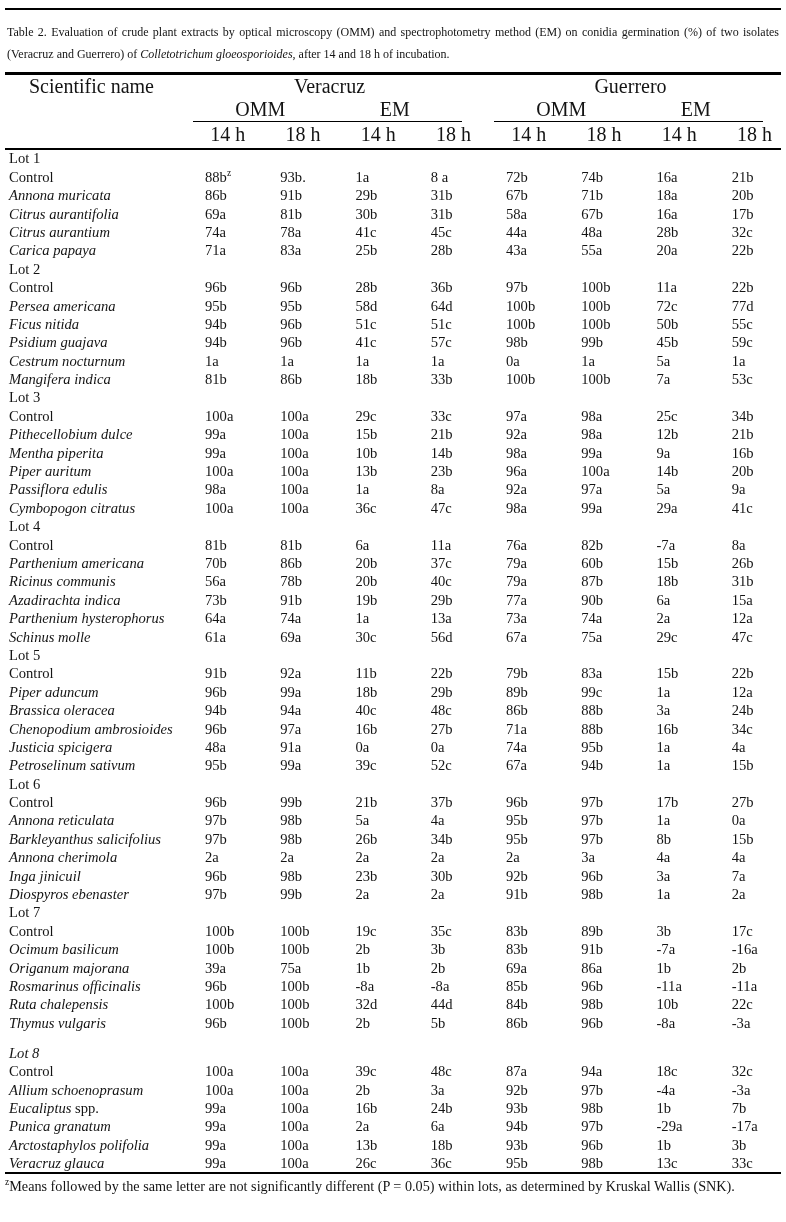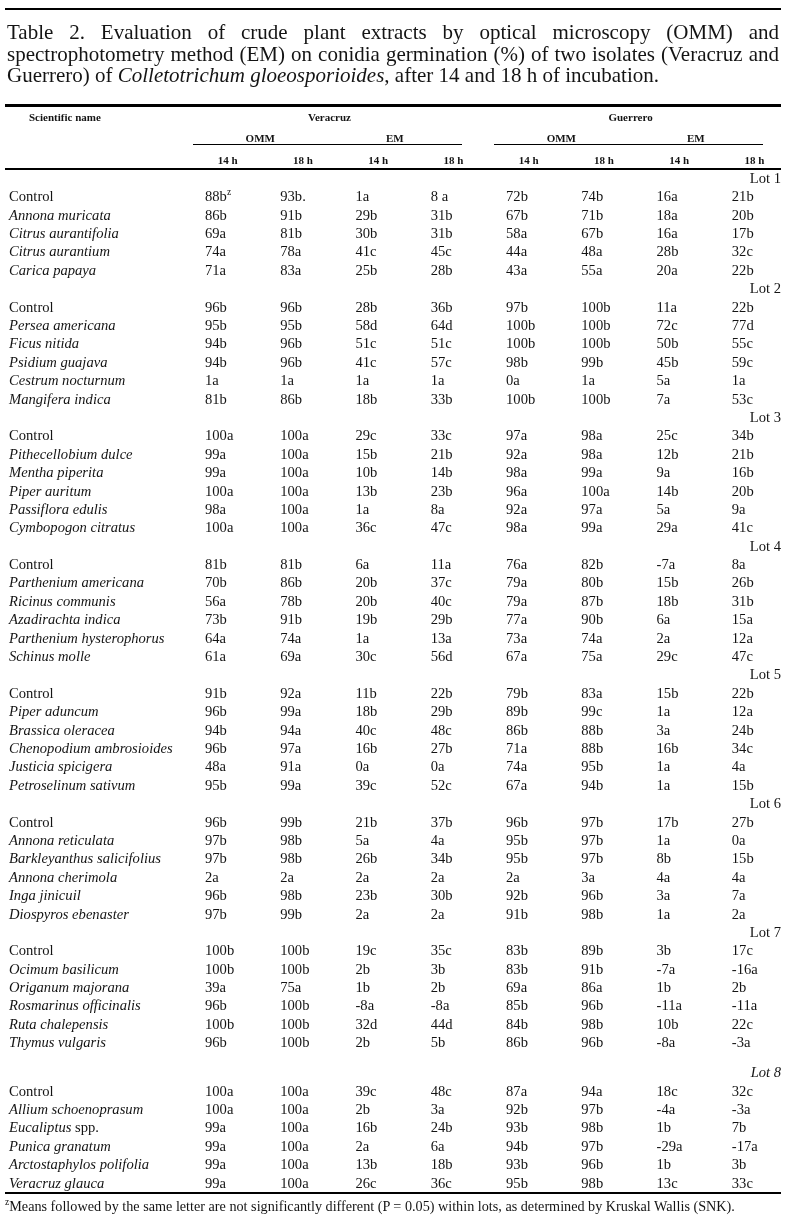--- a/index.html
+++ b/index.html
@@ -7,35 +7,35 @@
     width: 786px; height: 1222px;
     font-family: "Liberation Serif", "DejaVu Serif", serif;
     color: #141414;
     overflow: hidden;
   }
   .page { padding: 8px 5px 0 5px; }
   .rule-top { border-top: 2px solid #000; height: 0; }
   .rule-thick { border-top: 3px solid #000; height: 0; }
   .rule-bottom { border-top: 2px solid #000; height: 0; }
   .title {
-    margin: 12px 2px 17px 2px;
-    font-size: 21px;
+    margin: 12px 2px 7px 2px;
+    font-size: 12px;
     line-height: 21.5px;
     text-align: justify;
   }
   table {
     width: 776px;
     border-collapse: collapse;
     table-layout: fixed;
   }
   col.c-name { width: 174px; }
   col.c-val  { width: 75.25px; }
   thead th {
-    font-weight: bold;
-    font-size: 11px;
+    font-weight: normal;
+    font-size: 20px;
     padding: 0;
     vertical-align: bottom;
   }
   tr.hdr-iso th { height: 20px; vertical-align: middle; }
   th.sci { text-align: left; padding-left: 24px; }
   th.iso { text-align: center; }
   tr.hdr-meth th { height: 19px; }
   .grp {
     display: flex;
     border-bottom: 1.5px solid #000;
@@ -45,21 +45,21 @@
   tr.hdr-time th { height: 20px; border-bottom: 2px solid #000; padding-bottom: 2px; }
   th.time { text-align: center; padding-left: 22px; }
   tbody tr { height: 18.4px; }
   tbody td {
     font-size: 14.6px;
     line-height: 17px;
     padding: 0;
     white-space: nowrap;
     vertical-align: bottom;
   }
-  td.lot { padding-left: 4px; text-align: right; }
+  td.lot { padding-left: 4px; }
   td.lot.gap { padding-top: 13px; font-style: italic; }
   td.name { padding-left: 4px; }
   td.val { text-align: left; padding-left: 26px; }
   sup { font-size: 9.5px; line-height: 0; }
   .footnote {
     margin: 3px 0 0 0;
     font-size: 14.2px;
     line-height: 18.5px;
     text-align: justify;
   }
@@ -331,21 +331,21 @@
           <td class="val">-7a</td>
           <td class="val">8a</td>
         </tr>
         <tr>
           <td class="name"><i>Parthenium americana</i></td>
           <td class="val">70b</td>
           <td class="val">86b</td>
           <td class="val">20b</td>
           <td class="val">37c</td>
           <td class="val">79a</td>
-          <td class="val">80b</td>
+          <td class="val">60b</td>
           <td class="val">15b</td>
           <td class="val">26b</td>
         </tr>
         <tr>
           <td class="name"><i>Ricinus communis</i></td>
           <td class="val">56a</td>
           <td class="val">78b</td>
           <td class="val">20b</td>
           <td class="val">40c</td>
           <td class="val">79a</td>

